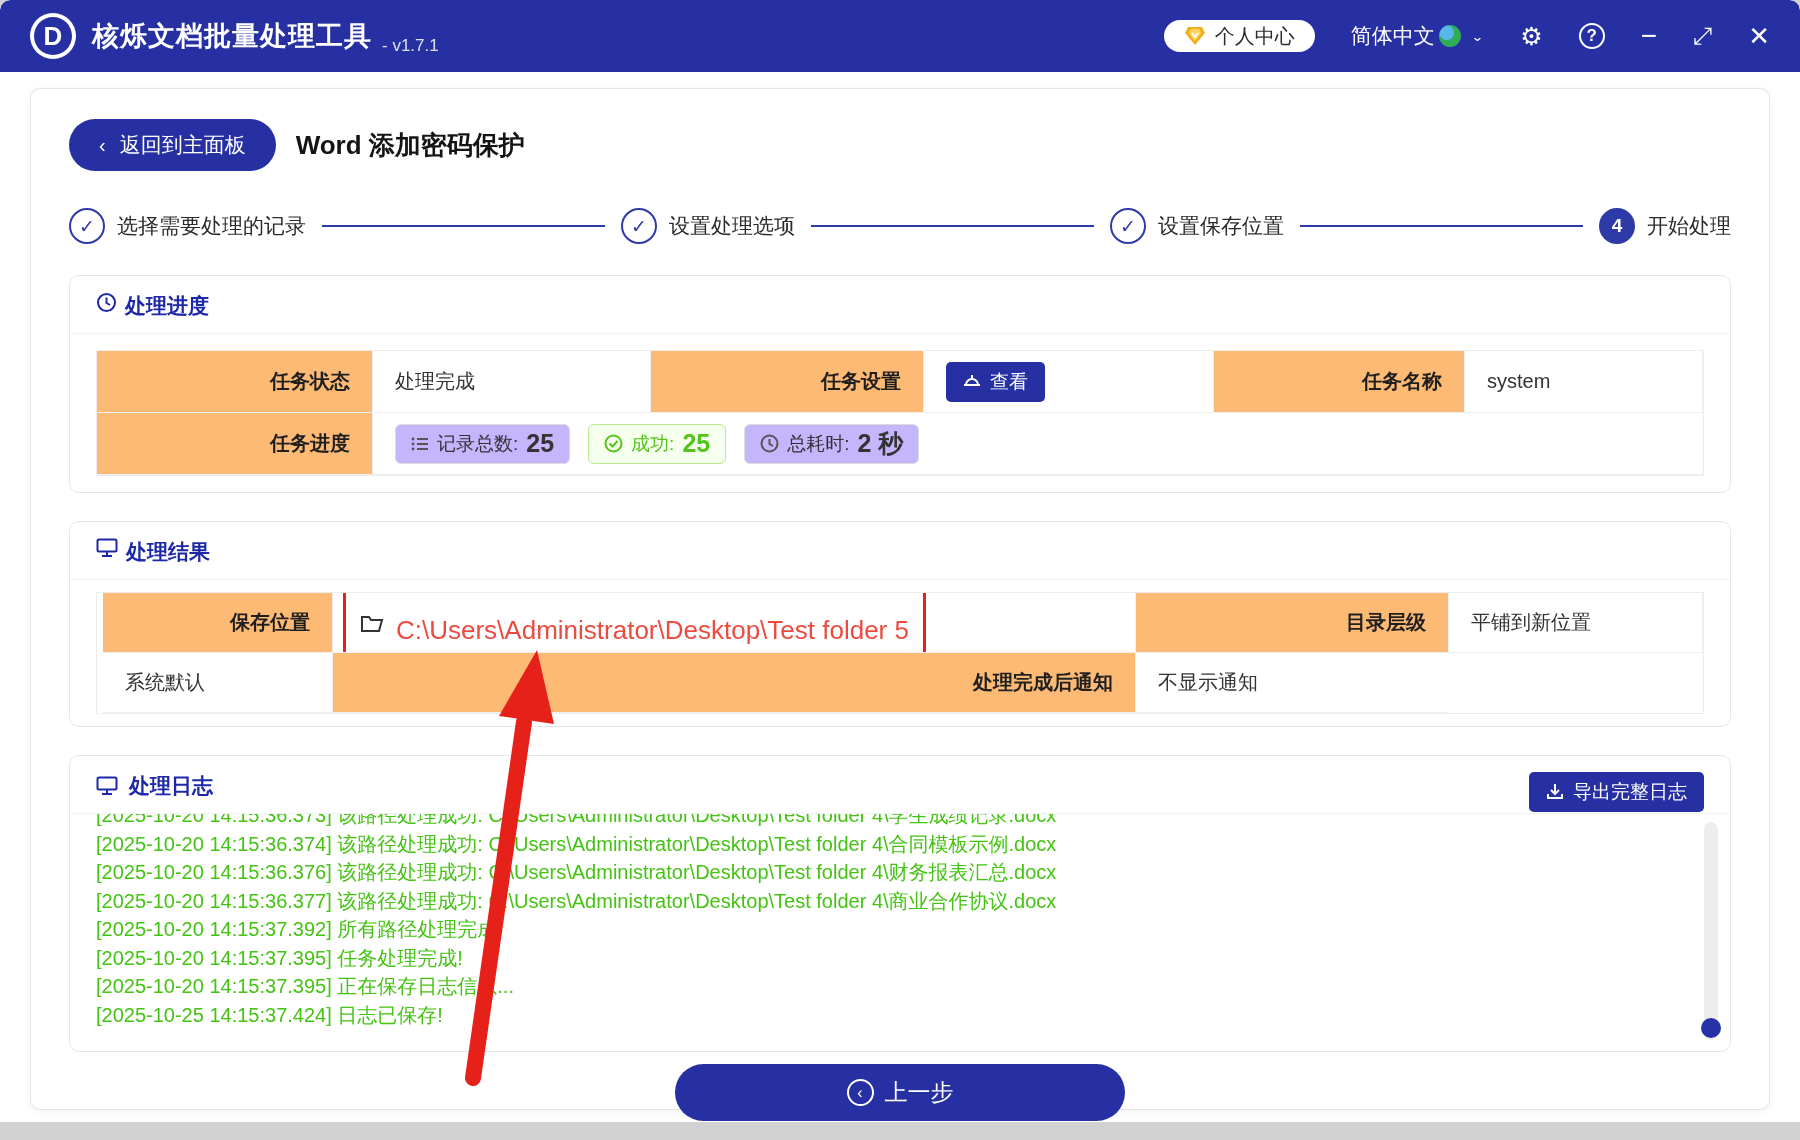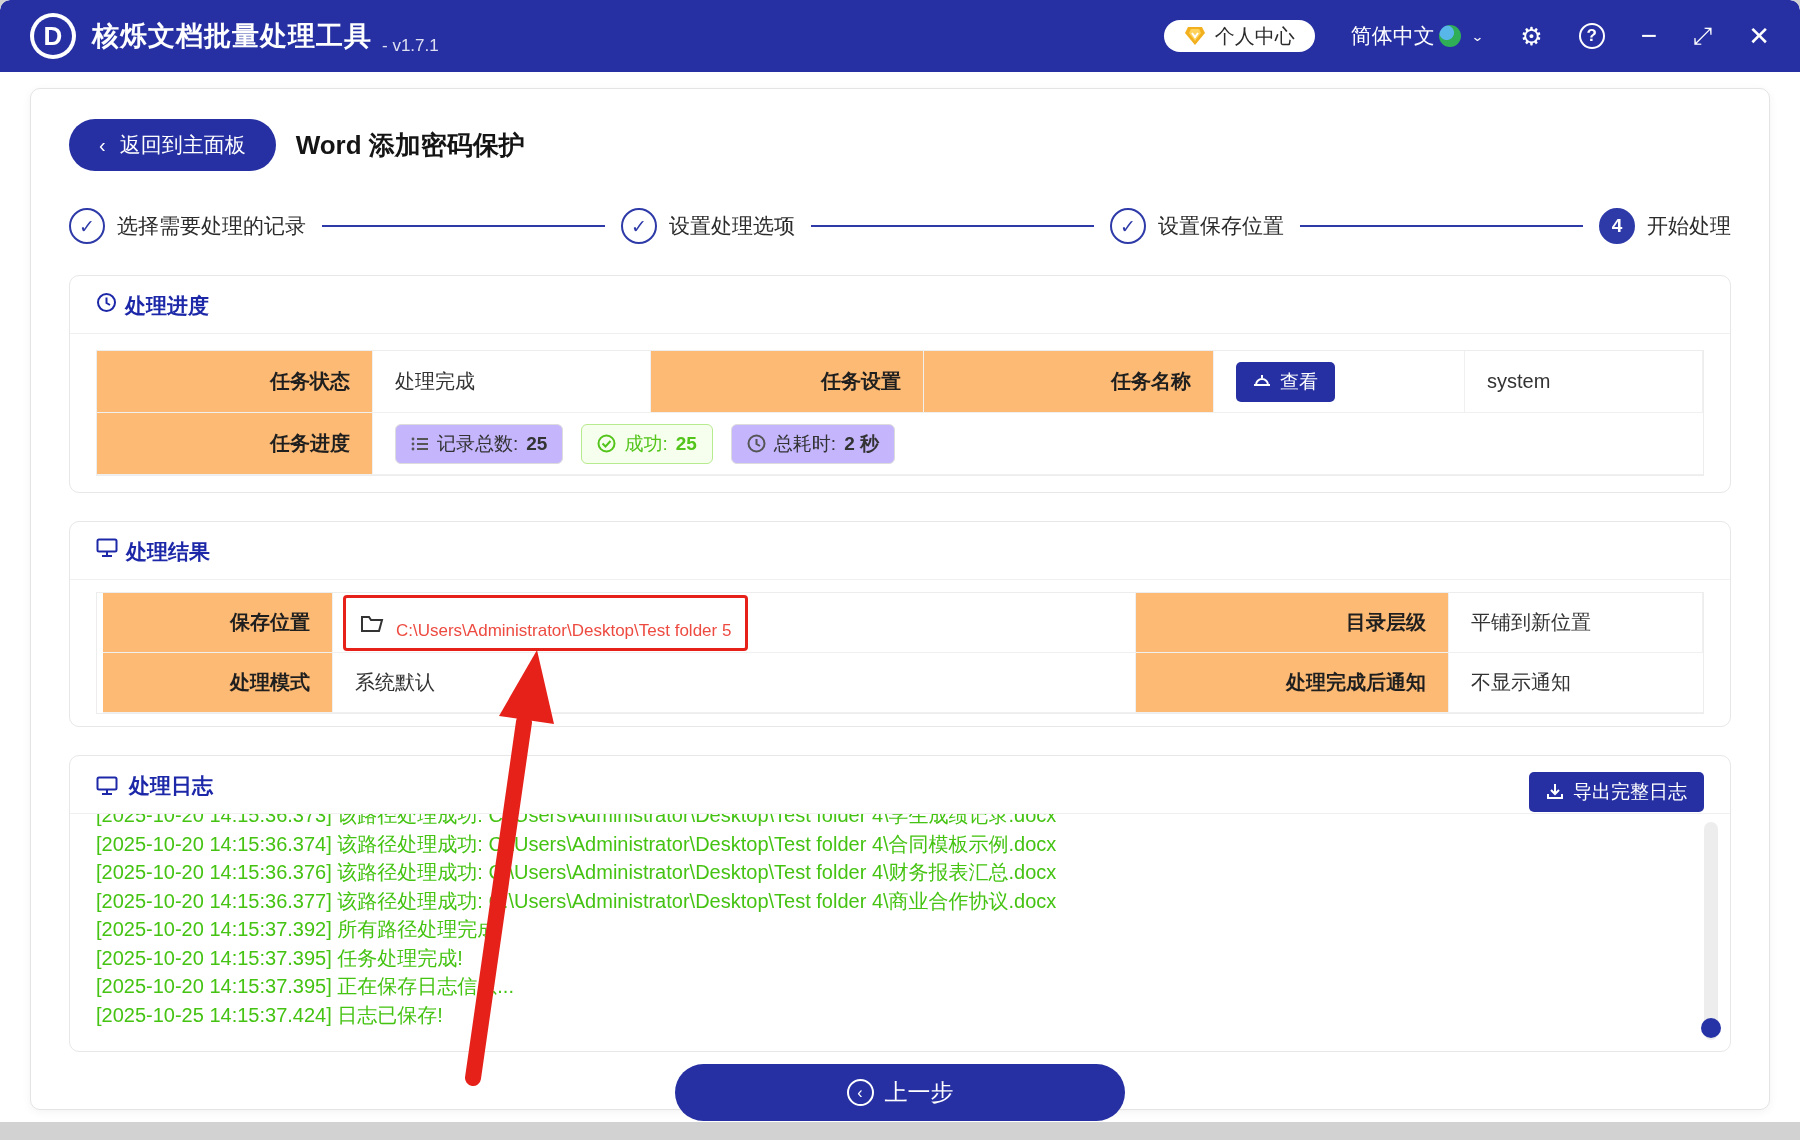--- a/index.html
+++ b/index.html
@@ -67,26 +67,26 @@
           font-size:20px; color:#333; padding:0 22px; overflow:hidden; }
   .cell:last-child, .cell.no-rb { border-right:none; }
   .cell.lbl { background:#fdba74; justify-content:flex-end; font-weight:bold; color:#1f1f1f; }
   .cell.span-rest { grid-column:2 / -1; gap:18px; }
 
   .mini-btn { background:#2630a2; color:#fff; height:40px; border-radius:5px; display:flex;
               align-items:center; gap:9px; padding:0 17px; font-size:19px; cursor:pointer; }
 
   .badge { display:inline-flex; align-items:center; gap:8px; height:40px; padding:0 15px;
            border:1px solid #dcdcdc; border-radius:6px; background:#c4b5fd; font-size:19px; color:#333; }
-  .badge b { font-size:19px; }
+  .badge b { font-size:25px; }
   .badge.green { border-color:#b7eb8f; background:#f6ffed; color:#52c41a; }
 
   .redbox { display:inline-flex; align-items:center; gap:12px; border:3px solid #e6211a;
             border-radius:4px; padding:7px 14px; }
-  .path-link { color:#ed4a40; font-size:17px; cursor:pointer;margin-top:16px; }
+  .path-link { color:#ed4a40; font-size:26px; cursor:pointer;margin-top:16px; }
 
   
   .log-header { justify-content:space-between; }
   .lh-left { display:flex; align-items:center; gap:11px; }
   .export-btn { background:#2630a2; color:#fff; height:40px; border-radius:5px; display:flex;
                 align-items:center; gap:9px; padding:0 17px; font-size:19px; cursor:pointer; }
   .log-body { position:relative; height:237px; overflow:hidden; padding:0 60px 0 26px; }
   .log-lines { margin-top:-13px; }
   .log-line { font-size:20px; line-height:28.5px; color:#45c313; white-space:nowrap; }
   .scroll-track { position:absolute; right:12px; top:8px; width:14px; height:218px;
@@ -180,31 +180,31 @@
               <polyline points="10.5,5.5 10.5,11 14,13" fill="none" stroke="#1c28a8" stroke-width="2"></polyline>
             </svg>
         </span>
         <span class="section-title">处理进度</span>
       </div>
       <div class="section-body">
         <div class="tbl tbl1">
           <div class="cell lbl">任务状态</div>
           <div class="cell">处理完成</div>
           <div class="cell lbl">任务设置</div>
-          <div class="cell lbl">任务名称</div>
           <div class="cell">
             <div class="mini-btn">
               <svg width="18" height="17" viewBox="0 0 18 17">
                 <path d="M3,12 a6,6 0 0 1 12,0" fill="none" stroke="#fff" stroke-width="2"></path>
                 <line x1="1" y1="12" x2="17" y2="12" stroke="#fff" stroke-width="2"></line>
                 <line x1="9" y1="2" x2="9" y2="5" stroke="#fff" stroke-width="2"></line>
               </svg>
               <span>查看</span>
             </div>
           </div>
+          <div class="cell lbl">任务名称</div>
           <div class="cell">system</div>
 
           <div class="cell lbl">任务进度</div>
           <div class="cell span-rest">
             <span class="badge">
               <svg width="18" height="16" viewBox="0 0 18 16">
                 <circle cx="2" cy="3" r="1.4" fill="#555"></circle>
                   <circle cx="2" cy="8" r="1.4" fill="#555"></circle>
                   <circle cx="2" cy="13" r="1.4" fill="#555"></circle>
                 <line x1="6" y1="3" x2="17" y2="3" stroke="#555" stroke-width="2"></line>
@@ -254,21 +254,20 @@
               <svg width="24" height="20" viewBox="0 0 24 20">
                 <path d="M2,4 h7 l2,3 h11 l-3,11 H2 z" fill="none" stroke="#333" stroke-width="2"></path>
                 <path d="M2,17 V4" fill="none" stroke="#333" stroke-width="2"></path>
               </svg>
               <span class="path-link">C:\Users\Administrator\Desktop\Test folder 5</span>
             </span>
           </div>
           <div class="cell lbl">目录层级</div>
           <div class="cell">平铺到新位置</div>
 
-          <div class="cell lbl">处理模式</div>
           <div class="cell">系统默认</div>
           <div class="cell lbl">处理完成后通知</div>
           <div class="cell">不显示通知</div>
         </div>
       </div>
     </div>
 
     <div class="section">
       <div class="section-header log-header">
         <div class="lh-left">

